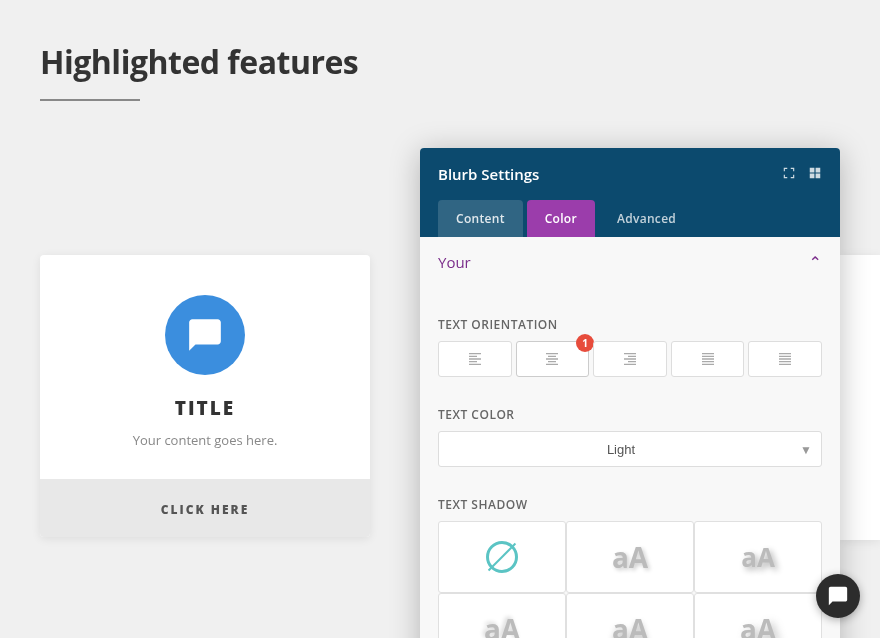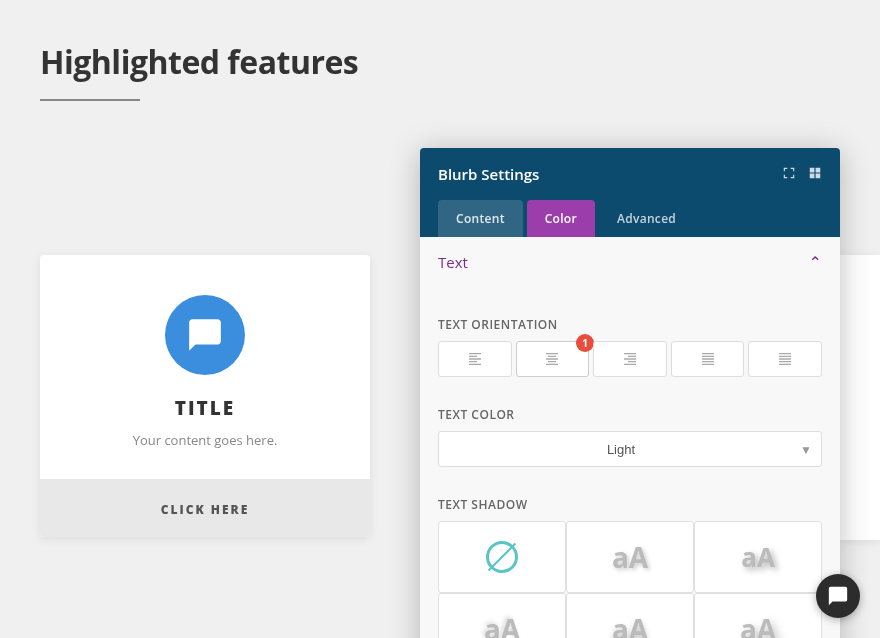--- a/index.html
+++ b/index.html
@@ -450,21 +450,21 @@
         <span>Color</span>
       </div>
       <div class="panel-tab">
         <span>Advanced</span>
       </div>
     </div>
 
     <div class="panel-body">
 
       <div class="section-header">
-        <span class="section-header-title">Text</span>
+        <span class="section-header-title">Your</span>
         <span class="section-chevron">⌃</span>
       </div>
 
       <div class="section-content">
 
         <div class="field-row">
           <div class="field-label">Text Orientation</div>
           <div class="orientation-buttons">
 
             <div class="orient-btn">

